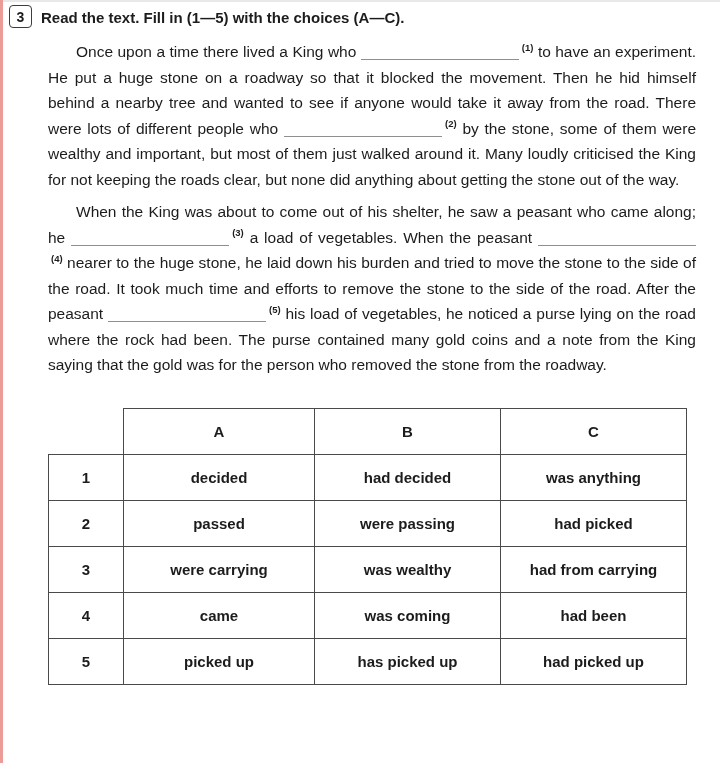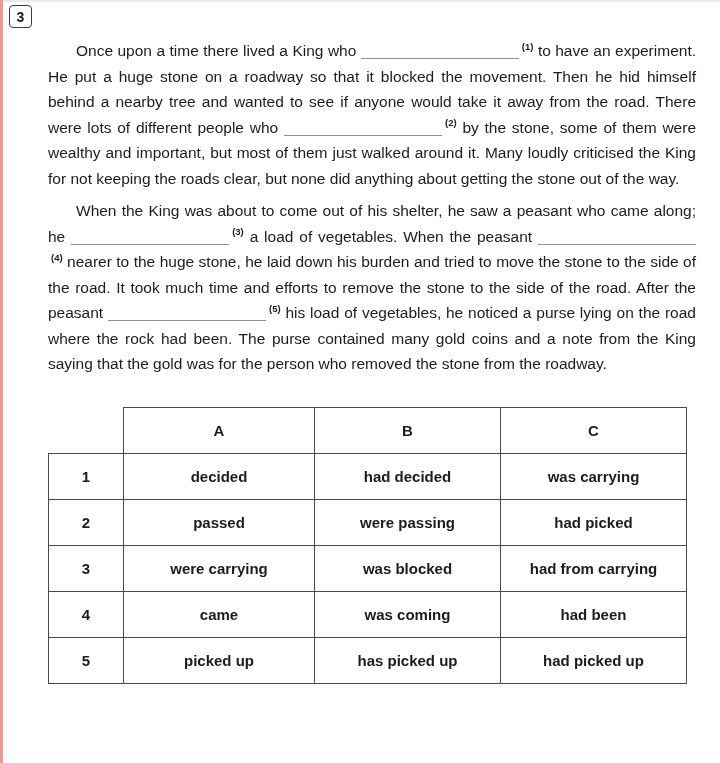--- a/index.html
+++ b/index.html
@@ -63,20 +63,21 @@
 <body>
 
 <div>
   <div class="top-line"></div>
   <div class="edge-line"></div>
 
   <div class="task-header">
     <div class="badge">
       <span>3</span>
     </div>
+    <div class="instruction">Read the text. Fill in (1—5) with the choices (A—C).</div>
   </div>
 
   <div class="passage">
     <p><span class="seg">Once upon a time there lived a King who</span>
       <span class="blank"></span><sup class="bnum">(1)</sup>
       <span class="seg">to have an experiment. He put a huge stone on a roadway so that it blocked the movement. Then he hid himself behind a nearby tree and wanted to see if anyone would take it away from the road. There were lots of different people who</span>
       <span class="blank"></span><sup class="bnum">(2)</sup>
       <span class="seg">by the stone, some of them were wealthy and important, but most of them just walked around it. Many loudly criticised the King for not keeping the roads clear, but none did anything about getting the stone out of the way.</span></p>
 
     <p><span class="seg">When the King was about to come out of his shelter, he saw a peasant who came along; he</span>
@@ -99,32 +100,32 @@
         <tr>
       <th class="ghost"></th>
       <th>A</th>
       <th>B</th>
       <th>C</th>
     </tr>
     <tr>
       <td class="rownum">1</td>
       <td>decided</td>
       <td>had decided</td>
-      <td>was carrying</td>
+      <td>was anything</td>
     </tr>
     <tr>
       <td class="rownum">2</td>
       <td>passed</td>
       <td>were passing</td>
       <td>had picked</td>
     </tr>
     <tr>
       <td class="rownum">3</td>
       <td>were carrying</td>
-      <td>was blocked</td>
+      <td>was wealthy</td>
       <td>had from carrying</td>
     </tr>
     <tr>
       <td class="rownum">4</td>
       <td>came</td>
       <td>was coming</td>
       <td>had been</td>
     </tr>
     <tr>
       <td class="rownum">5</td>

